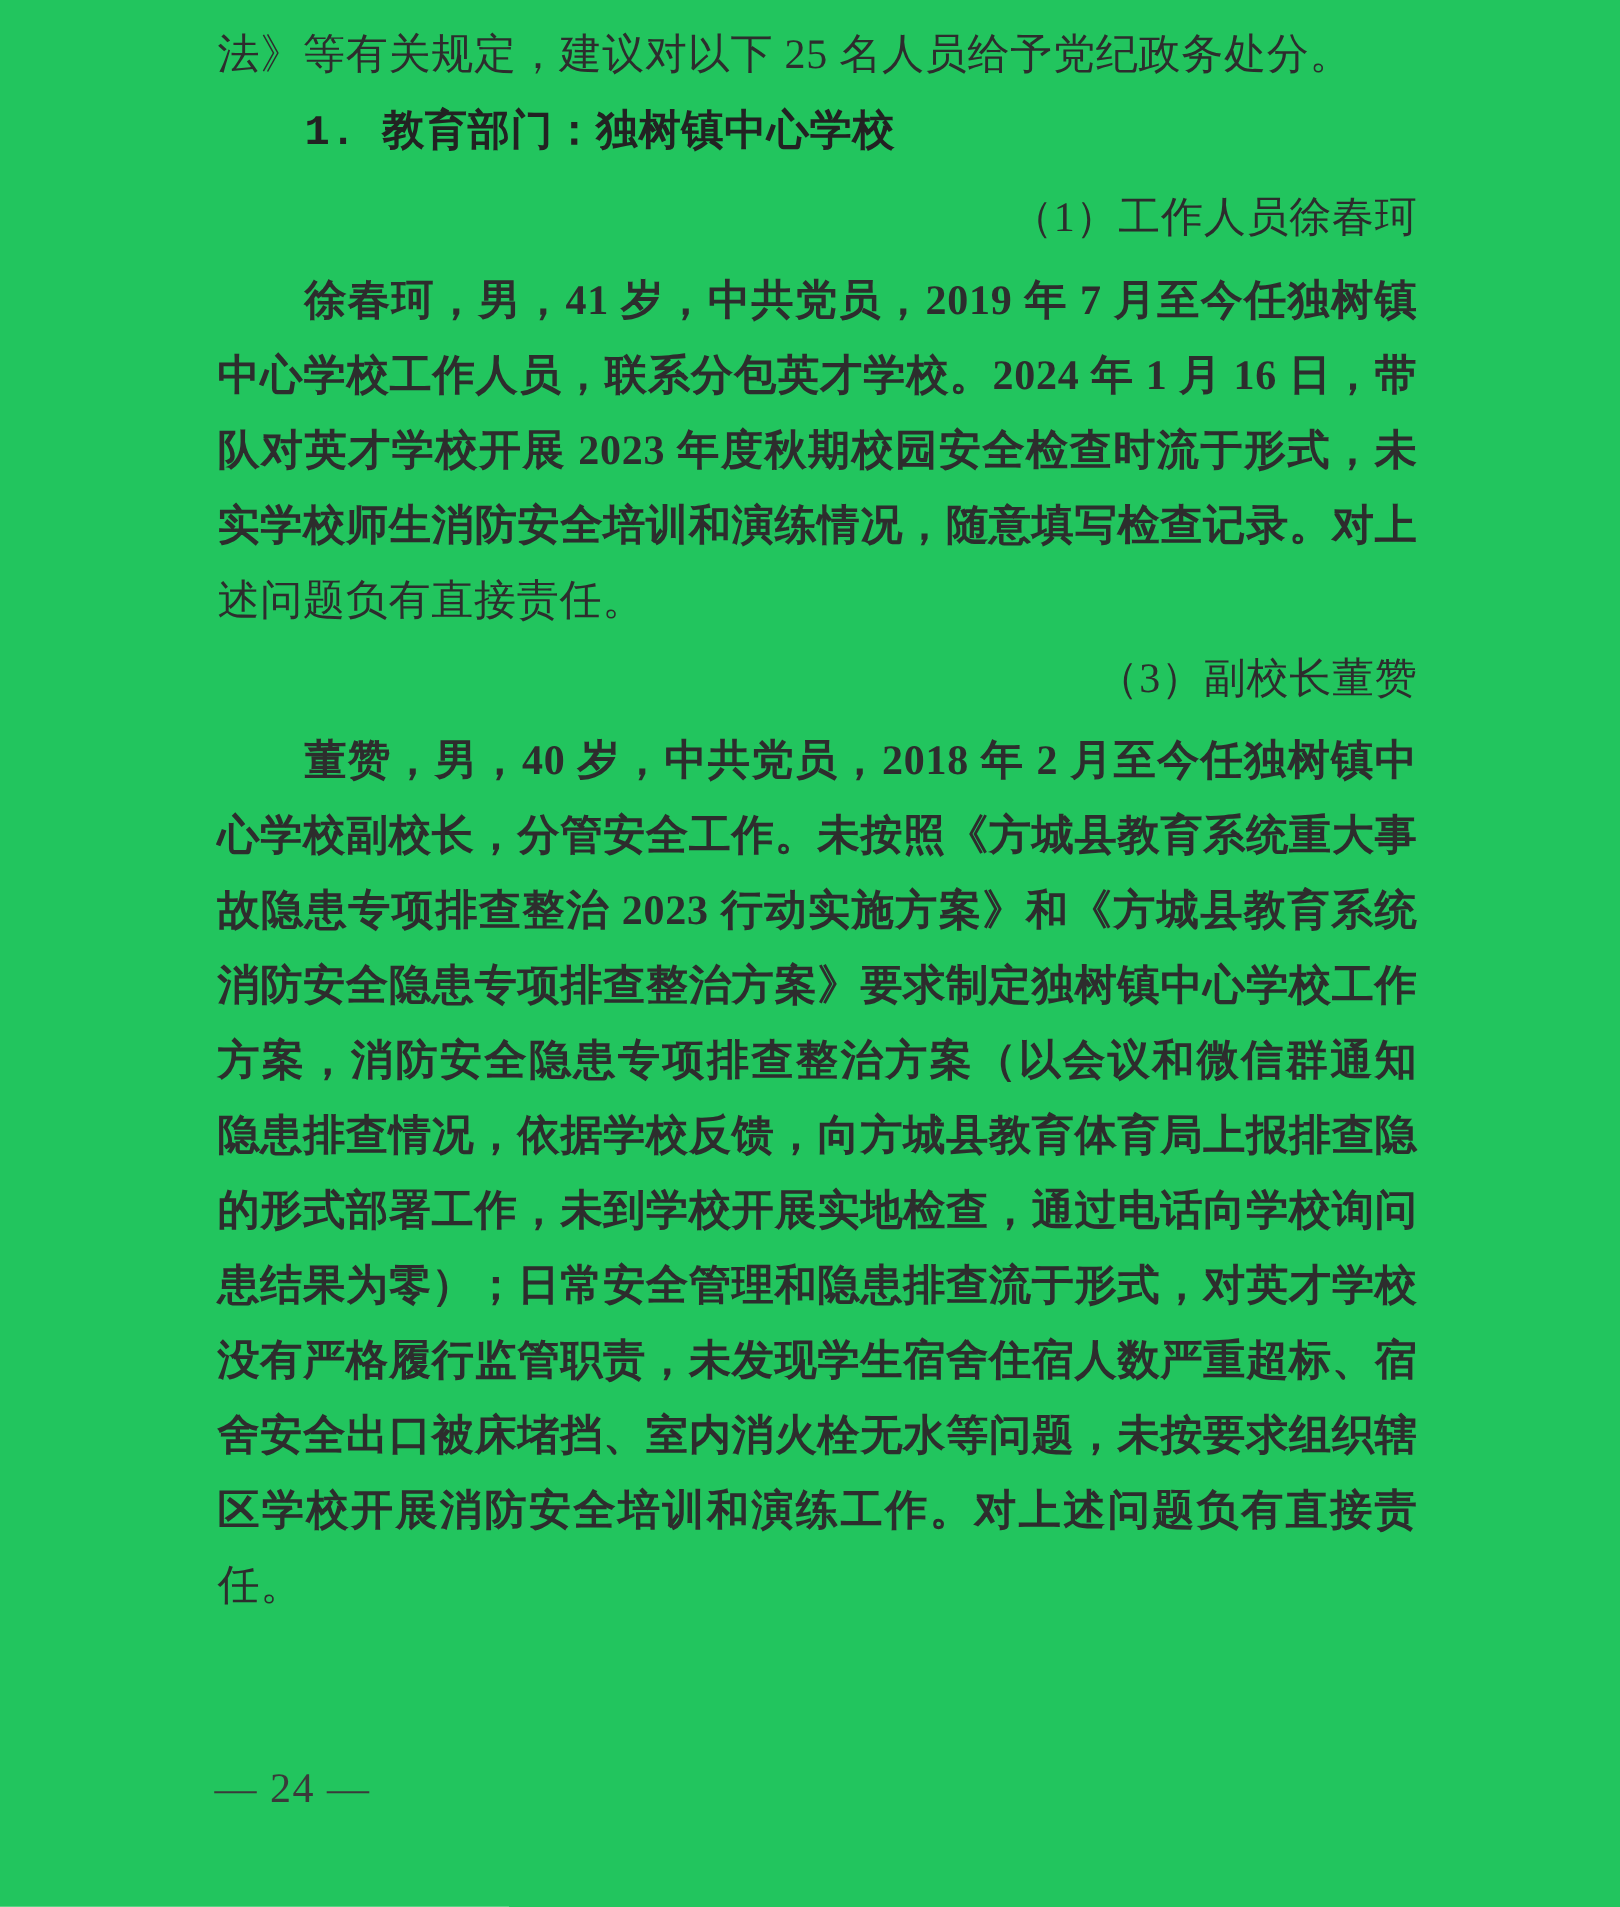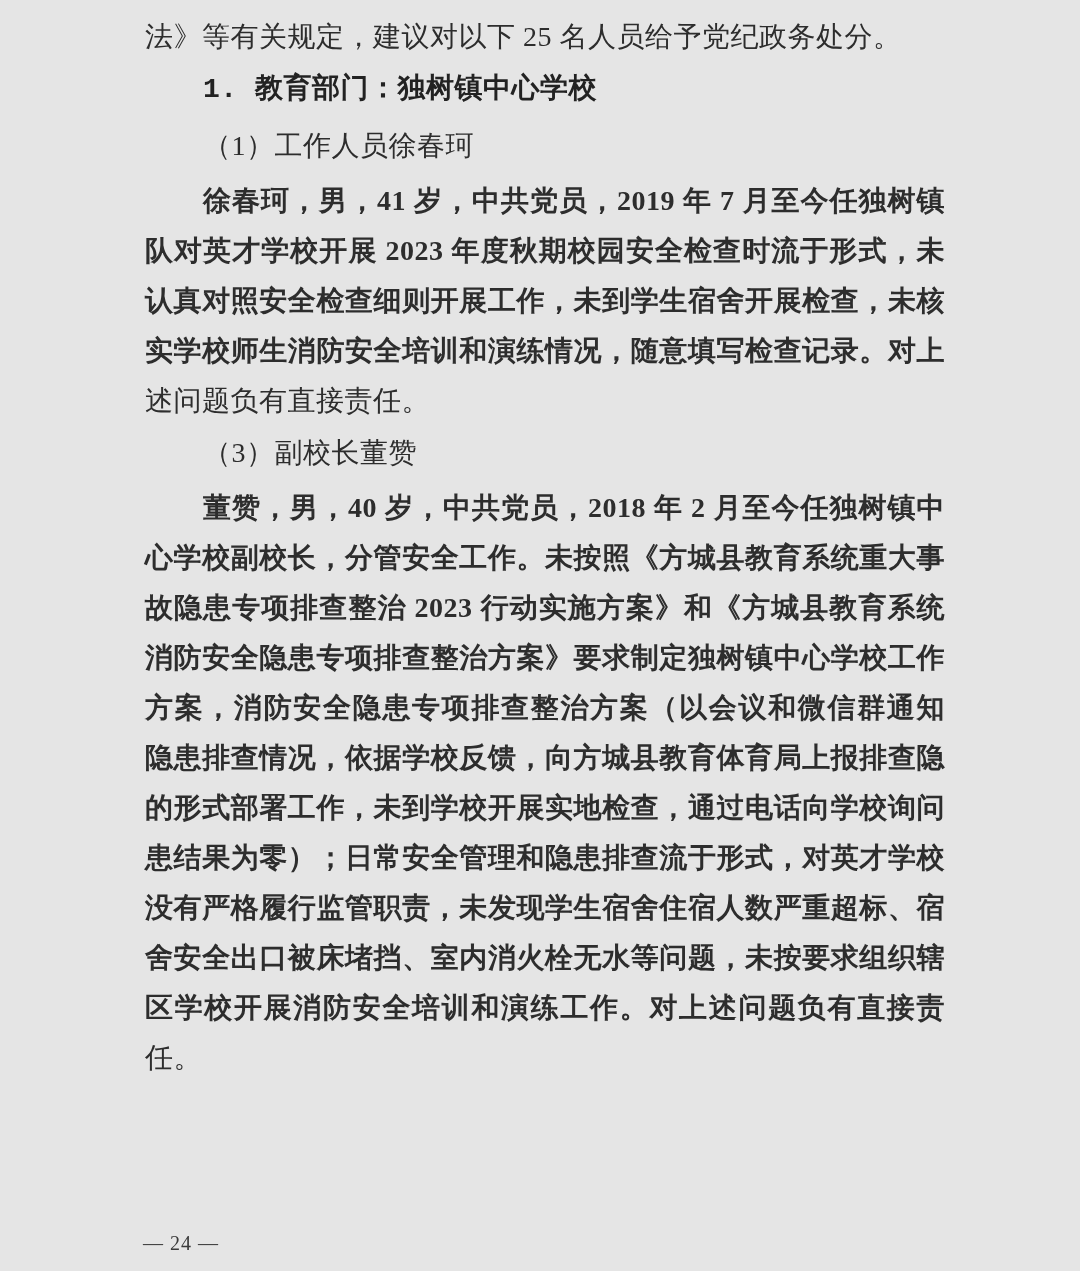--- a/index.html
+++ b/index.html
@@ -11,21 +11,21 @@
     height: 1271px;
     background: #fbfbfb;
     font-family: "Liberation Serif", "DejaVu Serif", serif;
     color: #2d2d2d;
     overflow: hidden;
   }
   .page {
     position: relative;
     width: 1080px;
     height: 1271px;
-    background: #e5e5e5;
+    background: #22c55e;
   }
   .body-col {
     position: absolute;
     left: 145px;
     top: 12px;
     width: 800px;
   }
   .ln {
     font-size: 28px;
     line-height: 50px;
@@ -46,42 +46,43 @@
     padding-left: 58px;
   }
   .heading {
     font-weight: bold;
     color: #222222;
     margin: 3px 0 6px 0;
     font-family: Liberation Mono, monospace;
   }
   .sub {
     margin: 2px 0 5px 0;
+    text-align: right;
   }
   .footer {
     position: absolute;
     left: 143px;
-    top: 1226px;
-    font-size: 20px;
+    top: 1176px;
+    font-size: 28px;
     line-height: 34px;
     color: #3a3a3a;
     letter-spacing: 1px;
   }
 </style>
 </head>
 <body>
 
 <div class="page">
   <div class="body-col">
     <div class="ln end">法》等有关规定，建议对以下 25 名人员给予党纪政务处分。</div>
     <div class="ln heading indent">1. 教育部门：独树镇中心学校</div>
     <div class="ln sub indent">（1）工作人员徐春珂</div>
     <div class="ln fill indent">徐春珂，男，41 岁，中共党员，2019 年 7 月至今任独树镇</div>
+    <div class="ln fill">中心学校工作人员，联系分包英才学校。2024 年 1 月 16 日，带</div>
     <div class="ln fill">队对英才学校开展 2023 年度秋期校园安全检查时流于形式，未</div>
-    <div class="ln fill">认真对照安全检查细则开展工作，未到学生宿舍开展检查，未核</div>
     <div class="ln fill">实学校师生消防安全培训和演练情况，随意填写检查记录。对上</div>
     <div class="ln end">述问题负有直接责任。</div>
     <div class="ln sub indent">（3）副校长董赞</div>
     <div class="ln fill indent">董赞，男，40 岁，中共党员，2018 年 2 月至今任独树镇中</div>
     <div class="ln fill">心学校副校长，分管安全工作。未按照《方城县教育系统重大事</div>
     <div class="ln fill">故隐患专项排查整治 2023 行动实施方案》和《方城县教育系统</div>
     <div class="ln fill">消防安全隐患专项排查整治方案》要求制定独树镇中心学校工作</div>
     <div class="ln fill">方案，消防安全隐患专项排查整治方案（以会议和微信群通知</div>
     <div class="ln fill">隐患排查情况，依据学校反馈，向方城县教育体育局上报排查隐</div>
     <div class="ln fill">的形式部署工作，未到学校开展实地检查，通过电话向学校询问</div>

